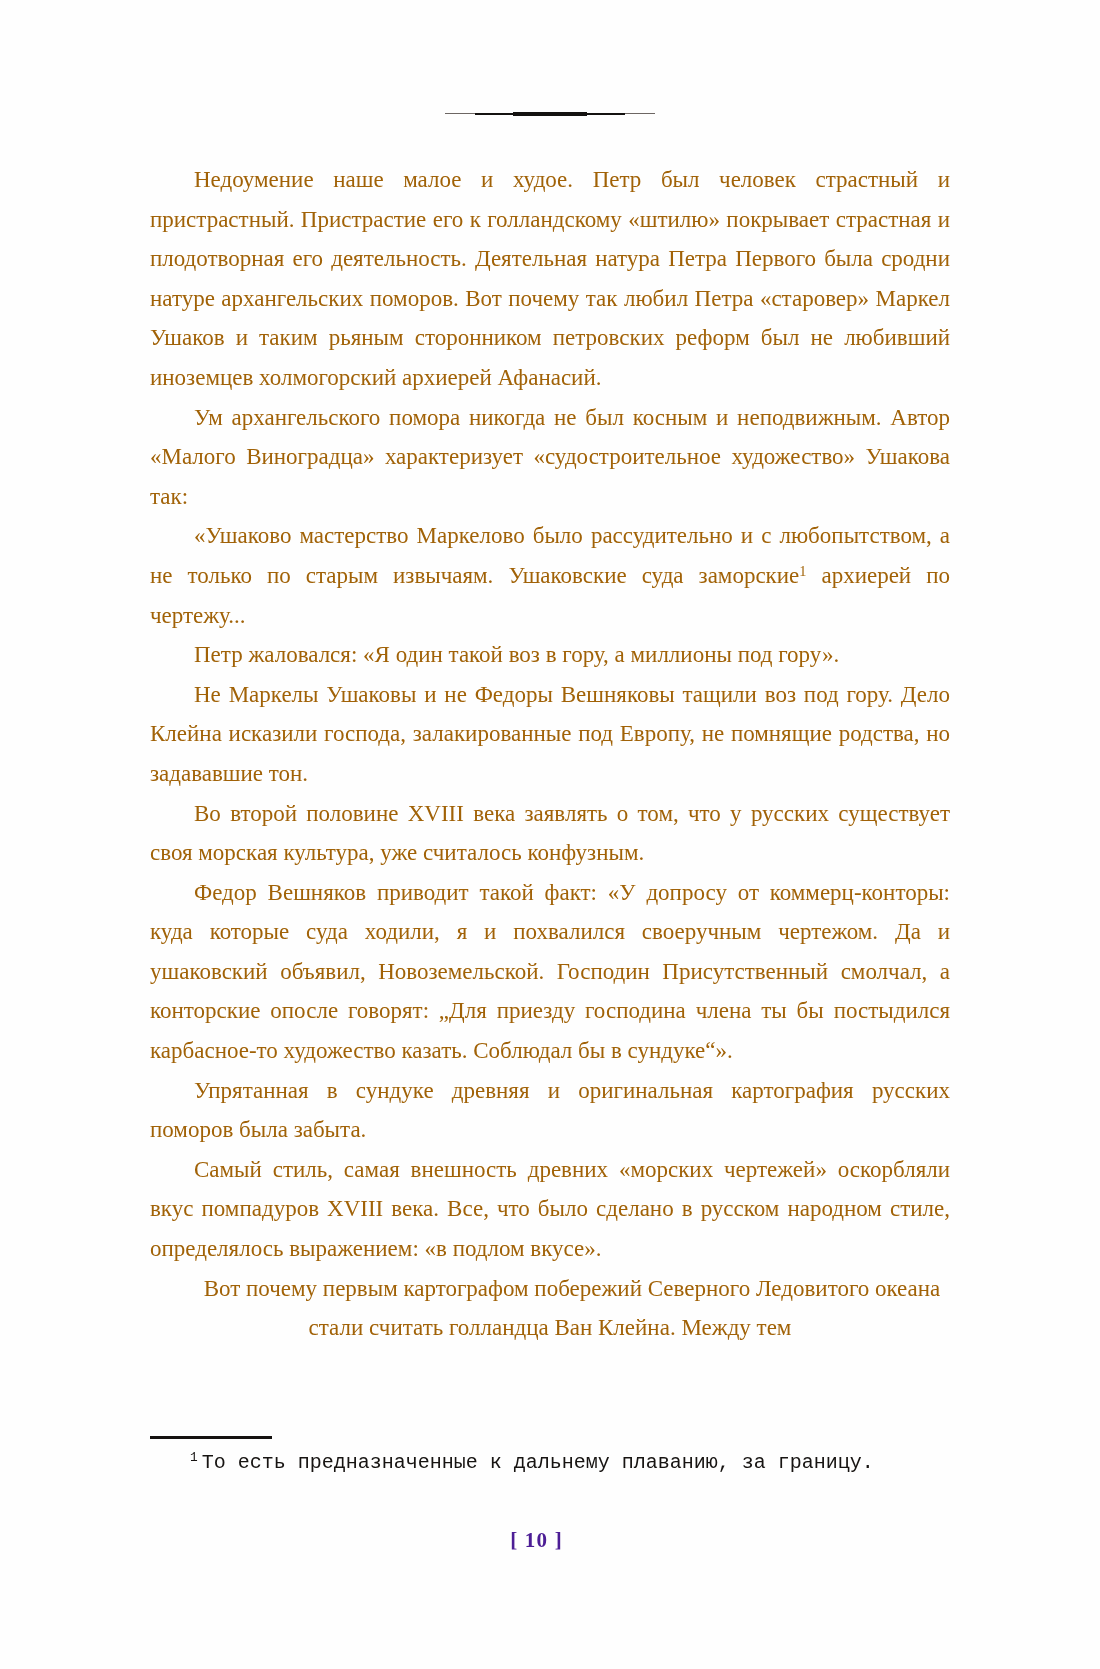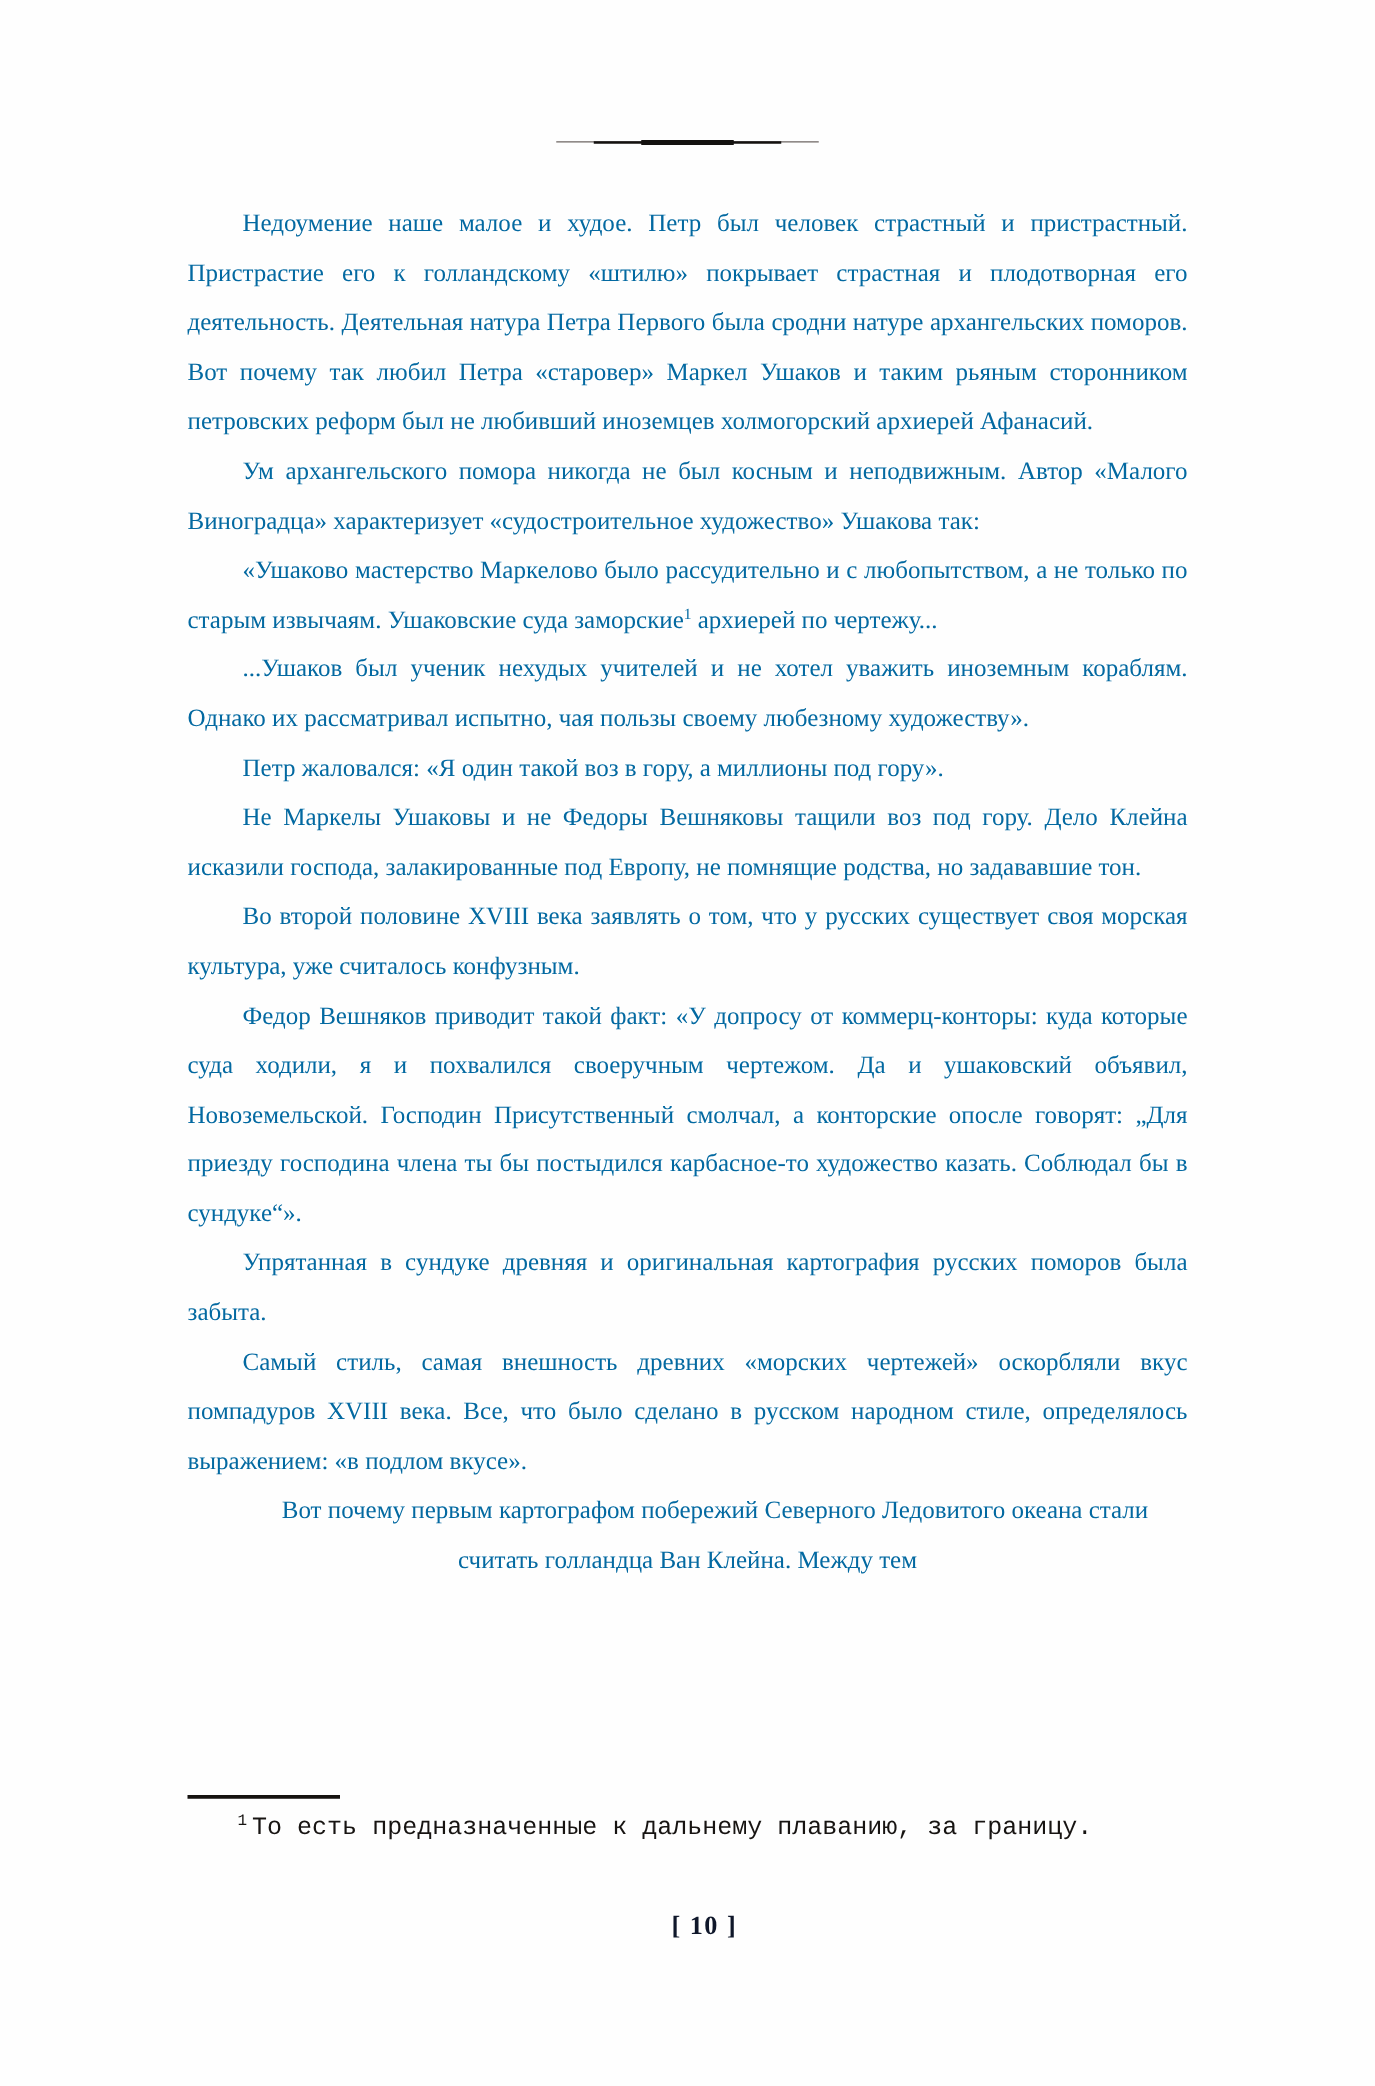--- a/index.html
+++ b/index.html
@@ -78,27 +78,27 @@
   
   .column {
     position: absolute;
     left: 150px;
     top: 160px;
     width: 800px;
   }
 
   p.para {
     margin: 0;
-    font-size: 20px;
+    font-size: 23px;
     line-height: 39.6px;
     text-align: justify;
     text-indent: 44px;
     hyphens: manual;
     word-spacing: 0px;
-    color: #0369a1;
+    color: #a16207;
   }
   p.para:last-child { text-align: center; }
 
   sup.fn-ref {
     font-size: 0.62em;
     vertical-align: 0.52em;
     line-height: 0;
   }
 
   
@@ -134,22 +134,21 @@
   
   .folio {
     position: absolute;
     left: 0;
     top: 1528px;
     width: 1073px;
     text-align: center;
     font-size: 21px;
     font-weight: 700;
     letter-spacing: 1.2px;
-    color: #0f172a;
-    padding-left: 27px;
+    color: #4c1d95;
   }
 </style>
 </head>
 <body>
 
 <div class="page">
 
   <div class="running-head-block">
     <div class="ornament">
       <div class="seg hair"></div>
@@ -159,21 +158,20 @@
   </div>
 
   <div class="column">
 
     <p class="para">Недоумение наше малое и худое. Петр был человек страстный и пристрастный. Пристрастие его к голландскому «штилю» покрывает страстная и плодотворная его деятельность. Деятельная натура Петра Первого была сродни натуре архангельских поморов. Вот почему так любил Петра «старовер» Маркел Ушаков и таким рьяным сторонником петровских реформ был не любивший иноземцев холмогорский архиерей Афанасий.</p>
 
     <p class="para">Ум архангельского помора никогда не был косным и неподвижным. Автор «Малого Виноградца» характеризует «судостроительное художество» Ушакова так:</p>
 
     <p class="para"><span>«Ушаково мастерство Маркелово было рассудительно и с любопытством, а не только по старым извычаям. Ушаковские суда заморские</span><sup class="fn-ref">1</sup><span> архиерей по чертежу...</span></p>
 
-    <p class="para">...Ушаков был ученик нехудых учителей и не хотел уважить иноземным кораблям. Однако их рассматривал испытно, чая пользы своему любезному художеству».</p>
 
     <p class="para">Петр жаловался: «Я один такой воз в гору, а миллионы под гору».</p>
 
     <p class="para">Не Маркелы Ушаковы и не Федоры Вешняковы тащили воз под гору. Дело Клейна исказили господа, залакированные под Европу, не помнящие родства, но задававшие тон.</p>
 
     <p class="para">Во второй половине XVIII века заявлять о том, что у русских существует своя морская культура, уже считалось конфузным.</p>
 
     <p class="para">Федор Вешняков приводит такой факт: «У допросу от коммерц-конторы: куда которые суда ходили, я и похвалился своеручным чертежом. Да и ушаковский объявил, Новоземельской. Господин Присутственный смолчал, а конторские опосле говорят: „Для приезду господина члена ты бы постыдился карбасное-то художество казать. Соблюдал бы в сундуке“».</p>
 
     <p class="para">Упрятанная в сундуке древняя и оригинальная картография русских поморов была забыта.</p>

